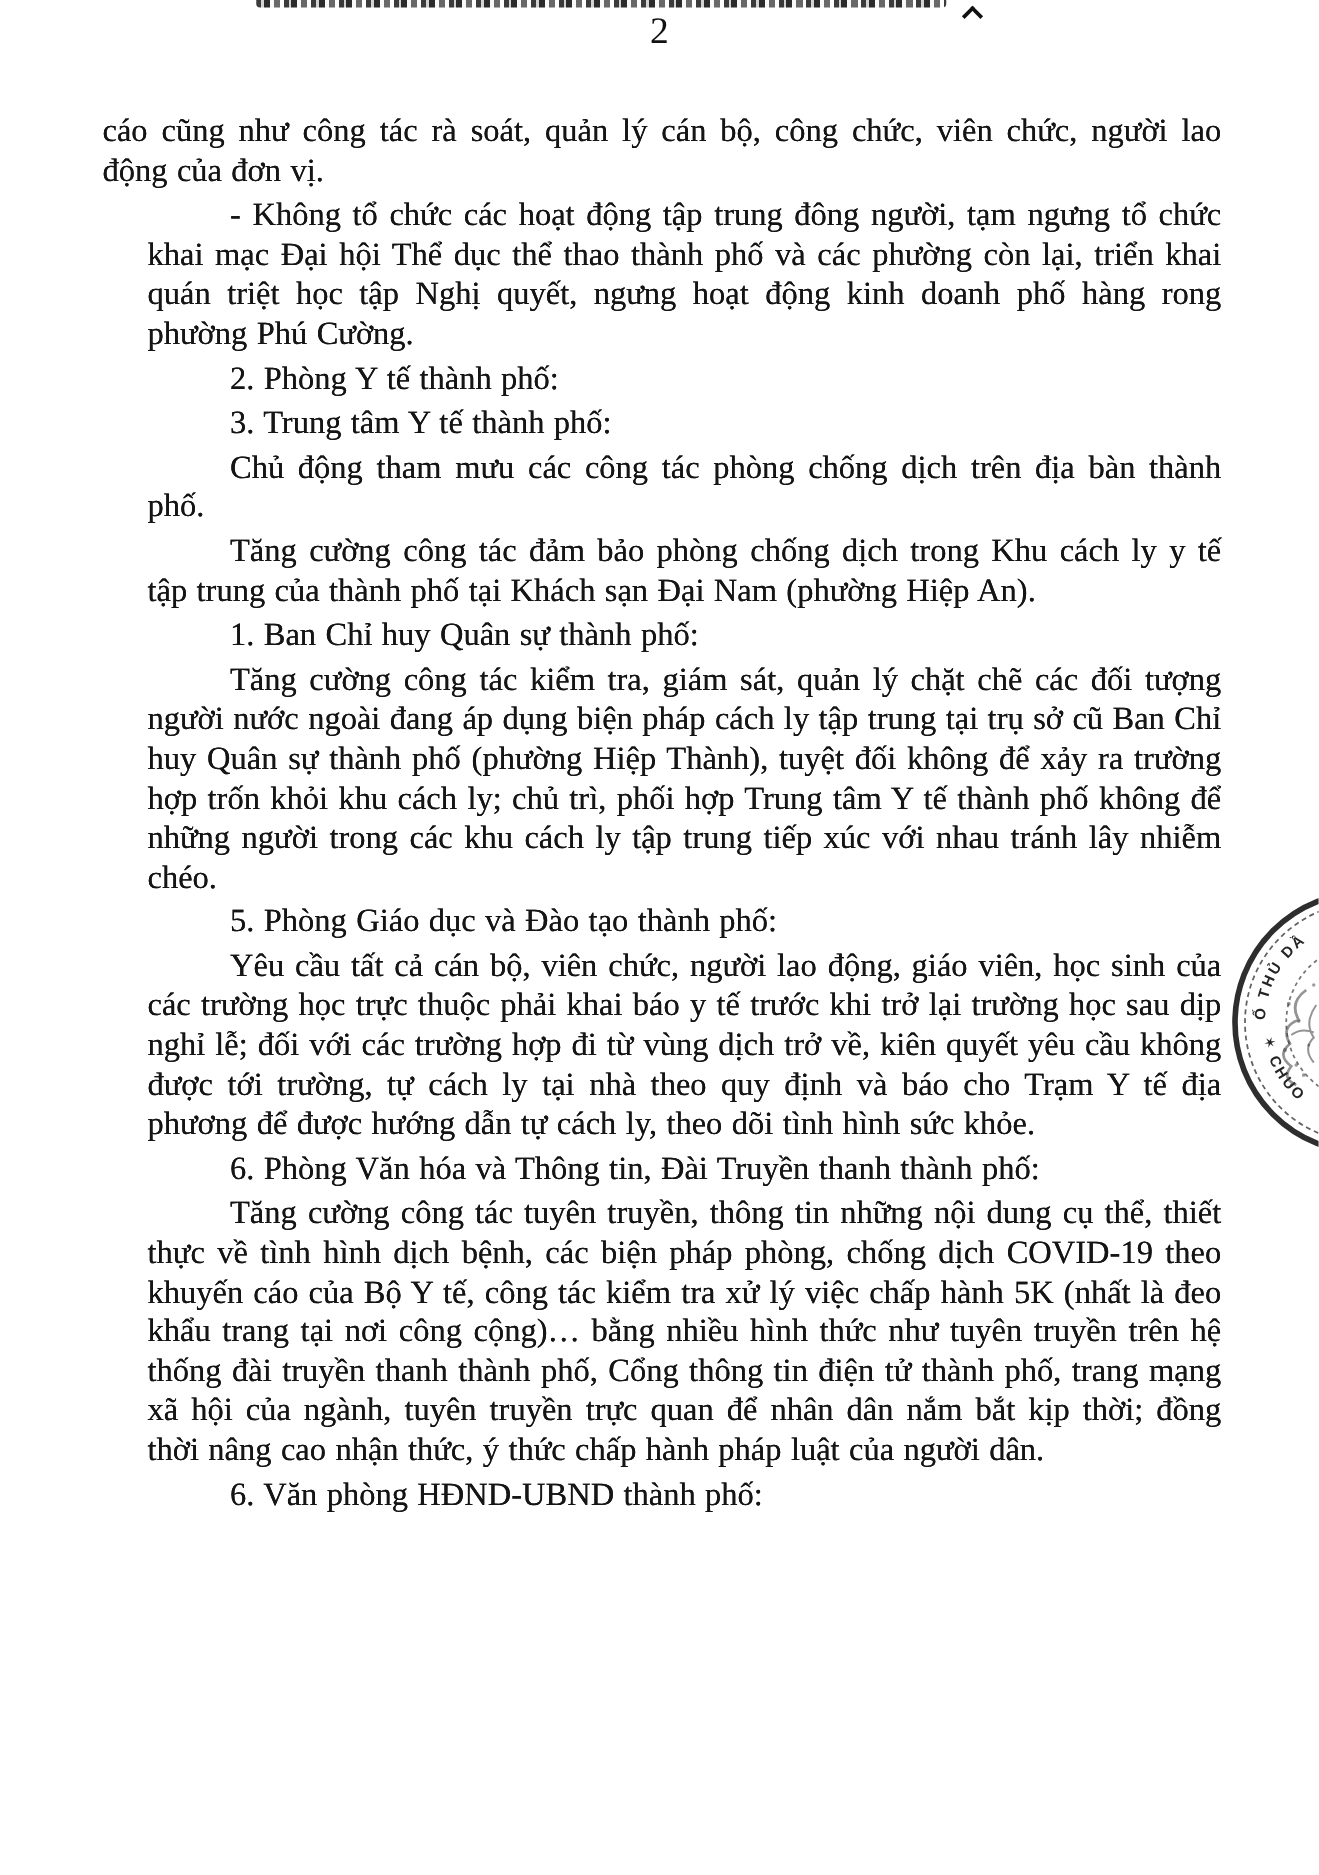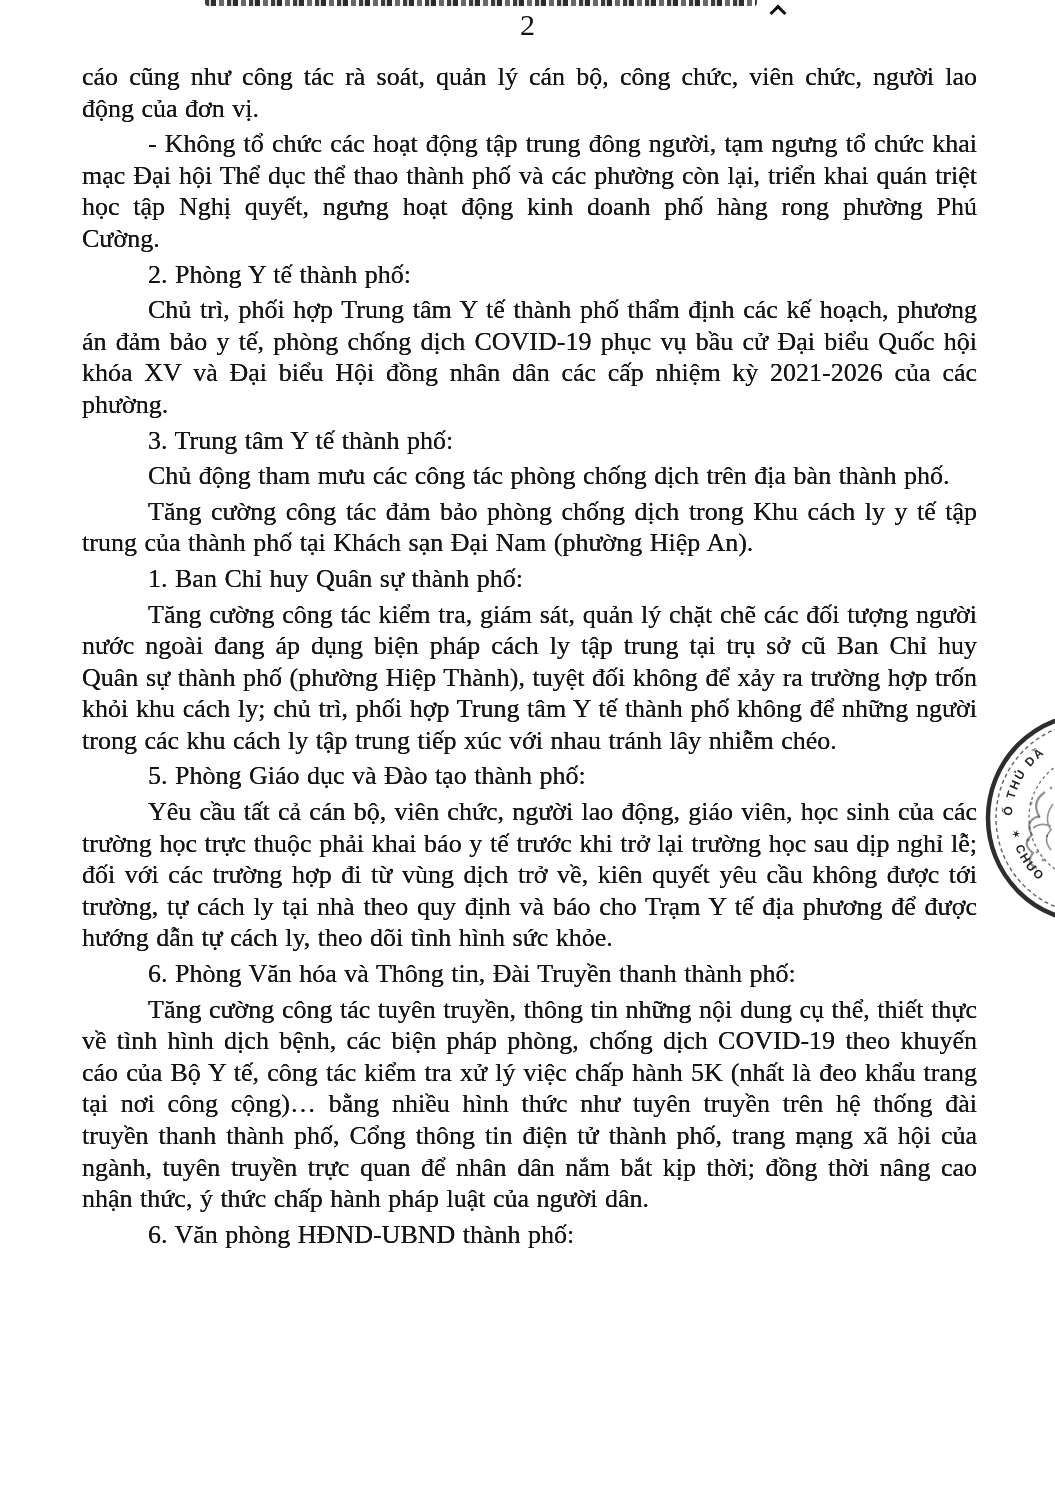--- a/index.html
+++ b/index.html
@@ -11,31 +11,31 @@
     font-family:"Liberation Serif","DejaVu Serif",serif;
     color:#151515;
   }
   .page-number {
     position:absolute; top:8px; left:0; width:100%;
     text-align:center;
     font-size:30px; line-height:34px;
     color:#111;
   }
   .body-text {
-    position:absolute; top:61px; left:82px; width:895px;
+    position:absolute; top:89px; left:82px; width:895px;
   }
   p.para {
     margin:0 0 4px 0;
     font-size:26px;
     line-height:31.6px;
     text-align:justify;
     text-shadow:0 0 .4px currentColor; 
     word-spacing:1px;
   }
-  p.indent { text-indent:66px; }
+  p.indent { text-indent:66px;margin-left:36px; }
 
   
   .scan-noise {
     position:absolute; top:0; left:205px; width:552px; height:6px;
     background:repeating-linear-gradient(90deg,
       rgba(25,25,25,.85) 0 4px,
       rgba(130,130,130,.35) 4px 6px,
       rgba(20,20,20,.9) 6px 11px,
       rgba(210,210,210,.15) 11px 14px,
       rgba(40,40,40,.7) 14px 19px,
@@ -67,21 +67,20 @@
 
 <div class="scan-noise"></div>
 <div class="ink-caret"></div>
 
 <div class="page-number">2</div>
 
 <div class="body-text">
   <p class="para">cáo cũng như công tác rà soát, quản lý cán bộ, công chức, viên chức, người lao động của đơn vị.</p>
   <p class="para indent">- Không tổ chức các hoạt động tập trung đông người, tạm ngưng tổ chức khai mạc Đại hội Thể dục thể thao thành phố và các phường còn lại, triển khai quán triệt học tập Nghị quyết, ngưng hoạt động kinh doanh phố hàng rong phường Phú Cường.</p>
   <p class="para indent">2. Phòng Y tế thành phố:</p>
-  <p class="para indent">Chủ trì, phối hợp Trung tâm Y tế thành phố thẩm định các kế hoạch, phương án đảm bảo y tế, phòng chống dịch COVID-19 phục vụ bầu cử Đại biểu Quốc hội khóa XV và Đại biểu Hội đồng nhân dân các cấp nhiệm kỳ 2021-2026 của các phường.</p>
   <p class="para indent">3. Trung tâm Y tế thành phố:</p>
   <p class="para indent">Chủ động tham mưu các công tác phòng chống dịch trên địa bàn thành phố.</p>
   <p class="para indent">Tăng cường công tác đảm bảo phòng chống dịch trong Khu cách ly y tế tập trung của thành phố tại Khách sạn Đại Nam (phường Hiệp An).</p>
   <p class="para indent">1. Ban Chỉ huy Quân sự thành phố:</p>
   <p class="para indent">Tăng cường công tác kiểm tra, giám sát, quản lý chặt chẽ các đối tượng người nước ngoài đang áp dụng biện pháp cách ly tập trung tại trụ sở cũ Ban Chỉ huy Quân sự thành phố (phường Hiệp Thành), tuyệt đối không để xảy ra trường hợp trốn khỏi khu cách ly; chủ trì, phối hợp Trung tâm Y tế thành phố không để những người trong các khu cách ly tập trung tiếp xúc với nhau tránh lây nhiễm chéo.</p>
   <p class="para indent">5. Phòng Giáo dục và Đào tạo thành phố:</p>
   <p class="para indent">Yêu cầu tất cả cán bộ, viên chức, người lao động, giáo viên, học sinh của các trường học trực thuộc phải khai báo y tế trước khi trở lại trường học sau dịp nghỉ lễ; đối với các trường hợp đi từ vùng dịch trở về, kiên quyết yêu cầu không được tới trường, tự cách ly tại nhà theo quy định và báo cho Trạm Y tế địa phương để được hướng dẫn tự cách ly, theo dõi tình hình sức khỏe.</p>
   <p class="para indent">6. Phòng Văn hóa và Thông tin, Đài Truyền thanh thành phố:</p>
   <p class="para indent">Tăng cường công tác tuyên truyền, thông tin những nội dung cụ thể, thiết thực về tình hình dịch bệnh, các biện pháp phòng, chống dịch COVID-19 theo khuyến cáo của Bộ Y tế, công tác kiểm tra xử lý việc chấp hành 5K (nhất là đeo khẩu trang tại nơi công cộng)… bằng nhiều hình thức như tuyên truyền trên hệ thống đài truyền thanh thành phố, Cổng thông tin điện tử thành phố, trang mạng xã hội của ngành, tuyên truyền trực quan để nhân dân nắm bắt kịp thời; đồng thời nâng cao nhận thức, ý thức chấp hành pháp luật của người dân.</p>
   <p class="para indent">6. Văn phòng HĐND-UBND thành phố:</p>

